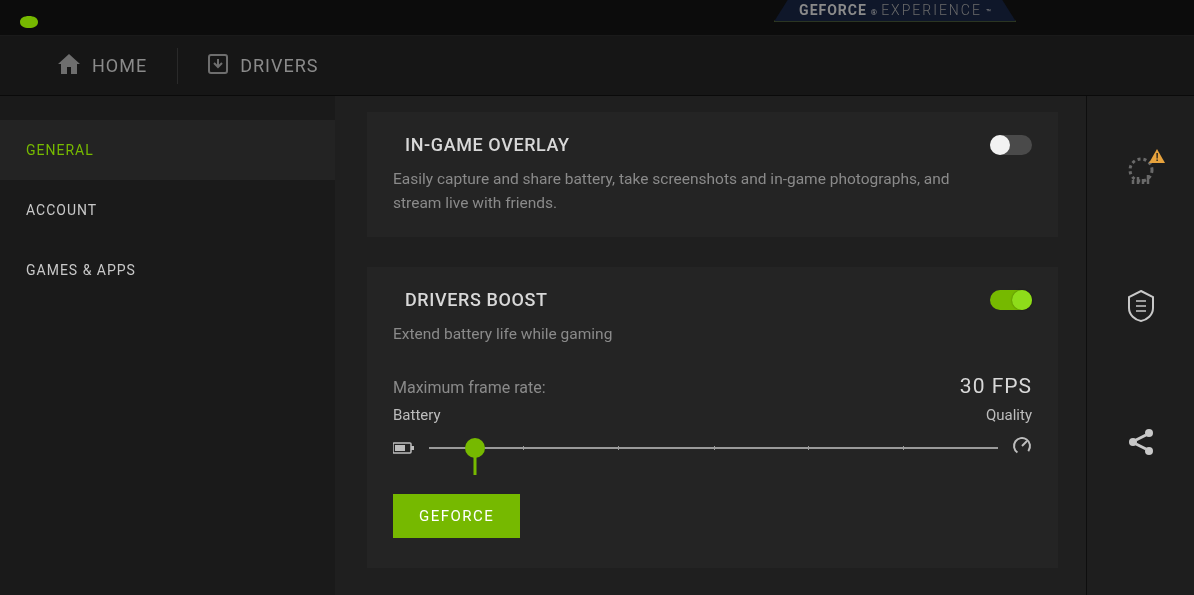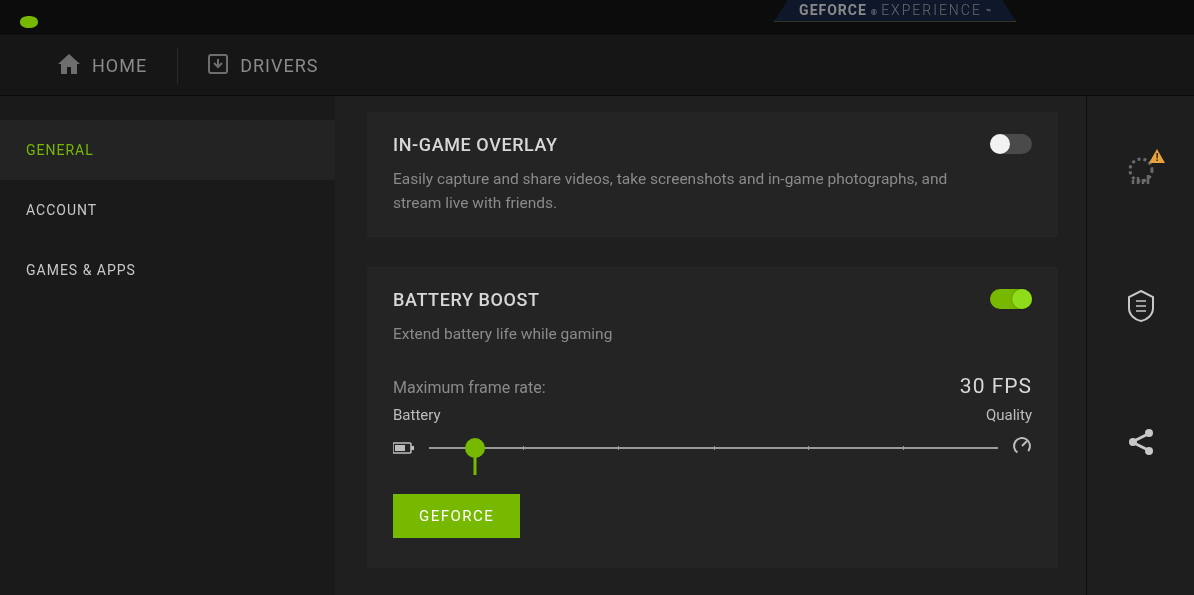--- a/index.html
+++ b/index.html
@@ -35,21 +35,21 @@
 .sidebar { width: 335px; background: #1a1a1a; padding-top: 24px; }
 .sidebar-item { padding: 22px 26px; font-size: 14px; letter-spacing: 1px; color: #c8c8c8; cursor: pointer; }
 .sidebar-item.active { background: #232323; color: #76b900; }
 
 .content { flex: 1; background: #1f1f1f; padding: 16px 28px 0 32px; overflow-y: auto; background-image: radial-gradient(#262626 0.5px, transparent 0.5px); background-size: 10px 10px;}
 
 .right-rail { width: 108px; background: #1e1e1e; display: flex; flex-direction: column; align-items: center; padding-top: 56px; gap: 100px; border-left: 1px solid #0e0e0e;}
 .rail-icon { width: 36px; height: 36px; display:flex; align-items:center; justify-content:center; cursor:pointer; position: relative;}
 
 .card { background: rgba(40,40,40,0.6); padding: 22px 26px; margin-bottom: 30px; }
-.card-header { display: flex; justify-content: space-between; align-items: flex-start; }
+.card-header { display: flex; justify-content: space-between; align-items: flex-end; margin-left: 12px; }
 .card-title { font-size: 18px; font-weight: 500; color: #d8d8d8; letter-spacing: 0.6px; }
 .card-desc { margin-top: 12px; font-size: 15.5px; color: #8a8a8a; line-height: 1.55; max-width: 560px;}
 
 .toggle { width: 42px; height: 20px; background: #4a4a4a; border-radius: 10px; position: relative; cursor: pointer; }
 .toggle .knob { width: 20px; height: 20px; background: #e8e8e8; border-radius: 50%; position: absolute; top: 0; left: 0; }
 .toggle.on { background: #76b900; }
 .toggle.on .knob { left: auto; right: 0; background: #8edc1a; box-shadow: 0 0 2px rgba(0,0,0,0.4);}
 .toggle.off .knob { background: #f2f2f2; }
 
 .fps-row { display:flex; justify-content: space-between; align-items: baseline; margin-top: 28px;}
@@ -116,26 +116,26 @@
 
   <div class="content">
 
     <div class="card">
       <div class="card-header">
         <div class="card-title">IN-GAME OVERLAY</div>
         <div class="toggle off">
             <div class="knob"></div>
           </div>
       </div>
-      <div class="card-desc">Easily capture and share videos, take screenshots and in-game photographs, and stream live with friends.</div>
+      <div class="card-desc">Easily capture and share battery, take screenshots and in-game photographs, and stream live with friends.</div>
     </div>
 
     <div class="card" style="padding-bottom:30px;">
       <div class="card-header">
-        <div class="card-title">BATTERY BOOST</div>
+        <div class="card-title">DRIVERS BOOST</div>
         <div class="toggle on">
             <div class="knob"></div>
           </div>
       </div>
       <div class="card-desc">Extend battery life while gaming</div>
 
       <div class="fps-row">
         <div class="frame-label">Maximum frame rate:</div>
         <div class="fps-value">30 FPS</div>
       </div>

